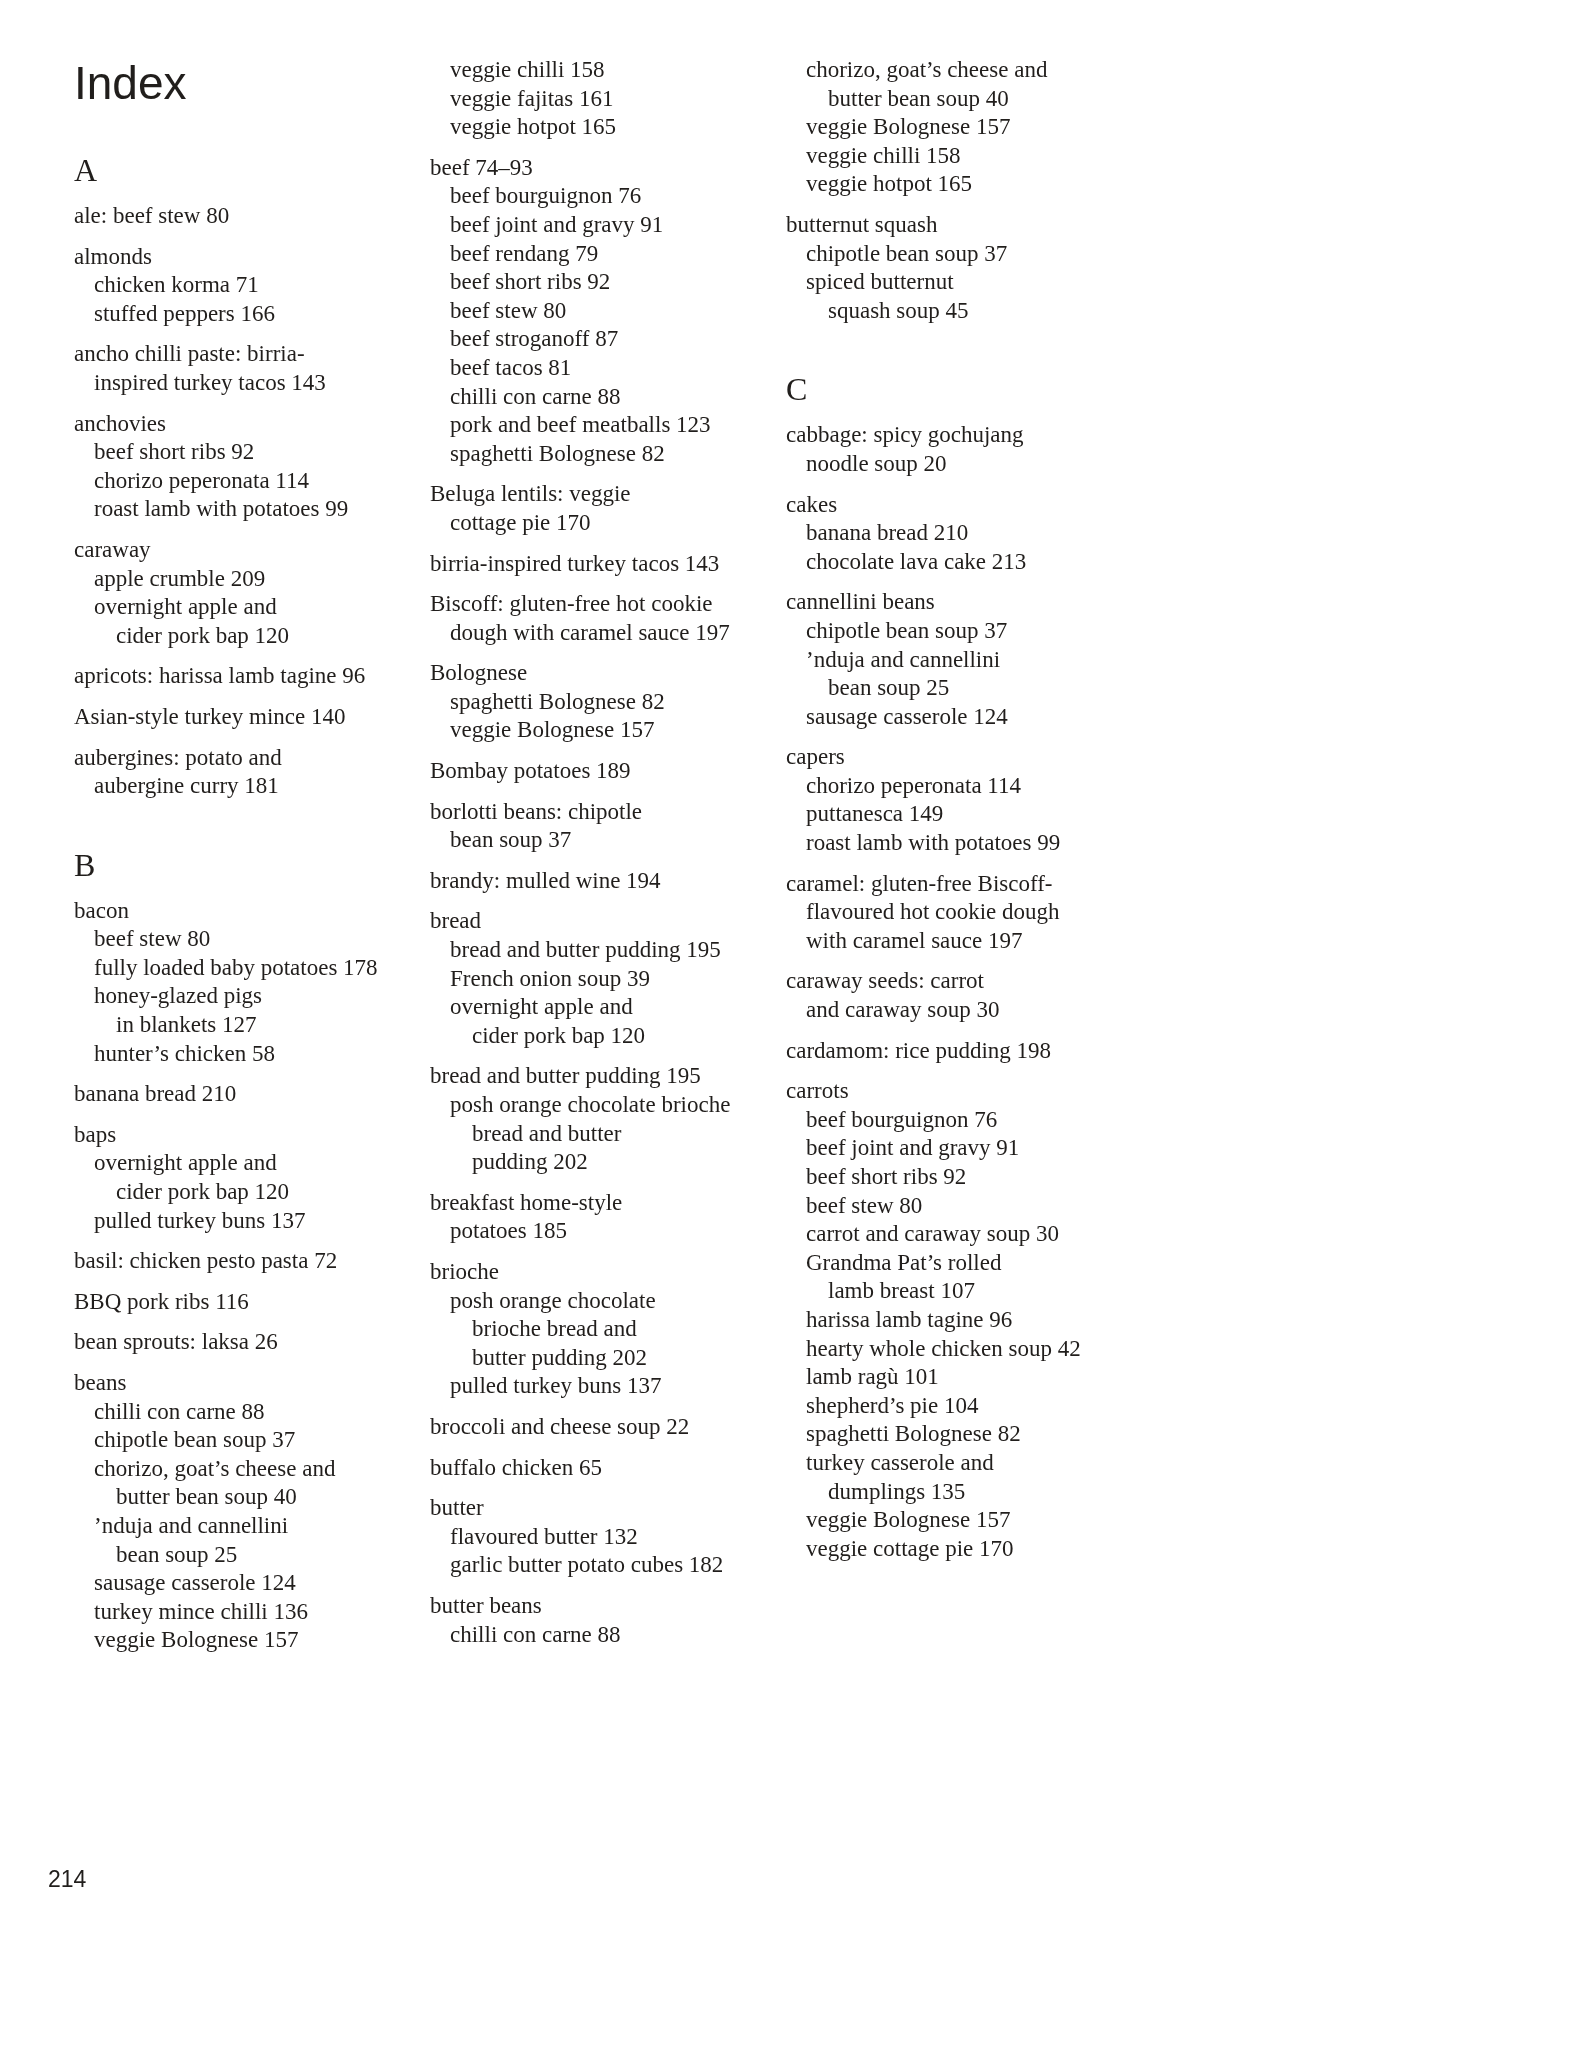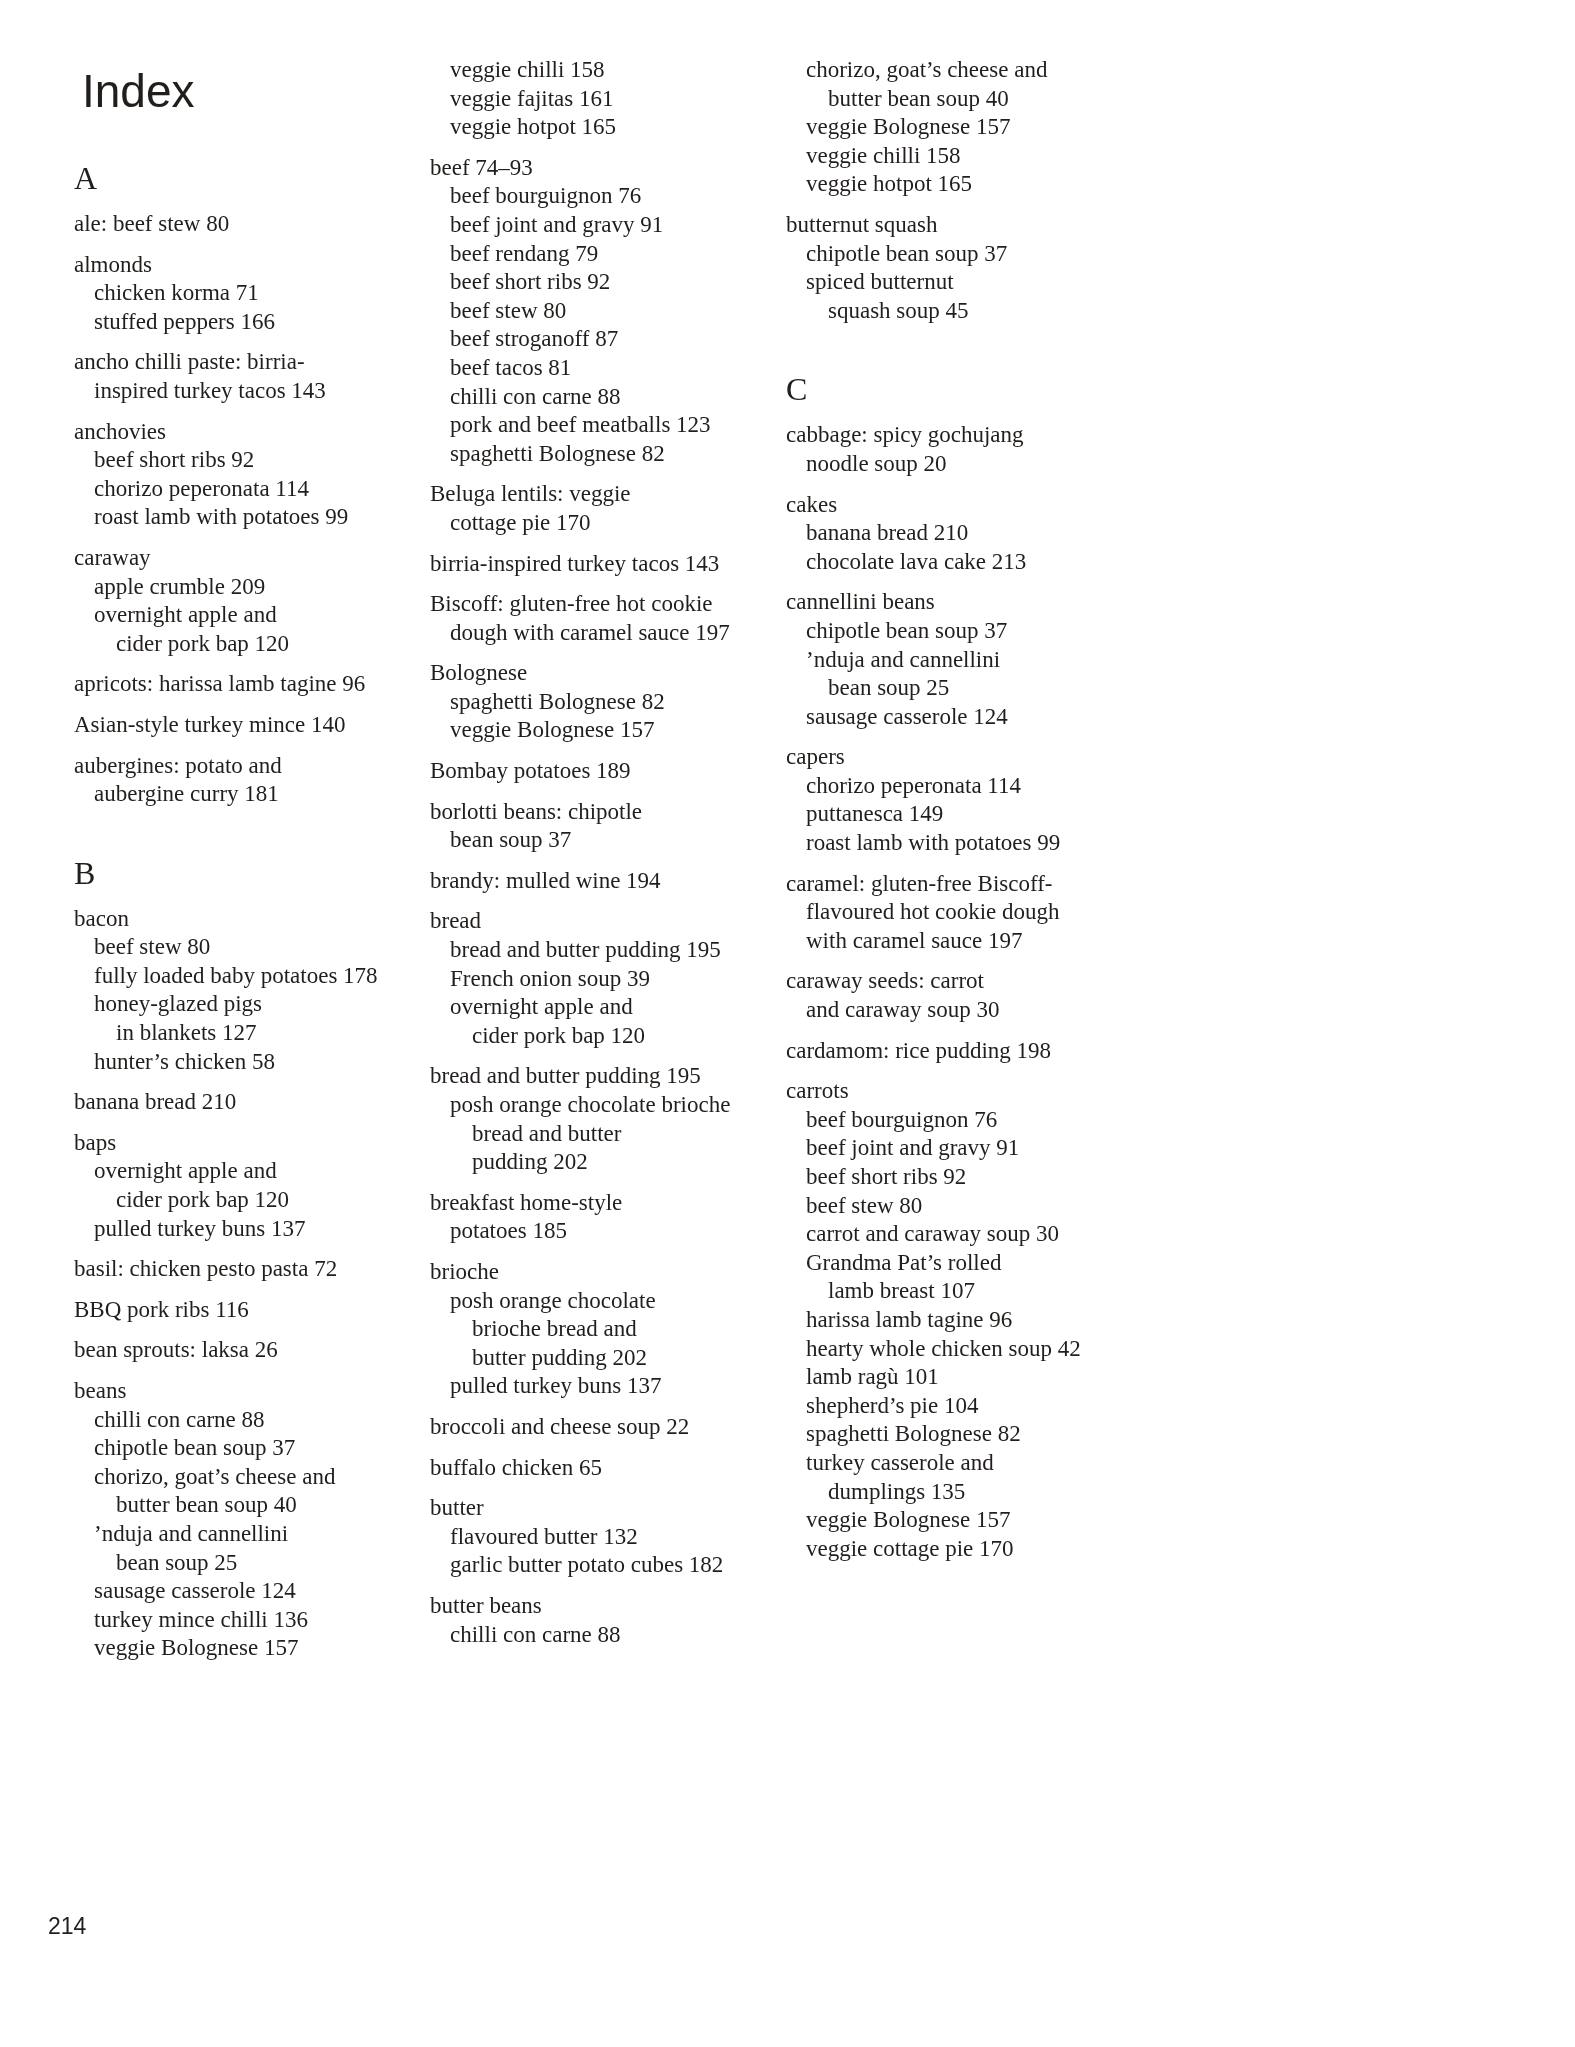--- a/index.html
+++ b/index.html
@@ -27,21 +27,21 @@
     align-items: flex-start;
   }
   .column {
     width: 356px;
     flex: 0 0 356px;
   }
   .title {
     font-size: 46px;
     line-height: 54px;
     font-weight: 400;
-    margin: 8px;
+    margin: 0;
     letter-spacing: 0;
     color: #211e1c;
   }
   .col-items {
     font-size: 23px;
     line-height: 28.6px;
     font-family: Liberation Serif, serif;
   }
   .index-line {
     white-space: nowrap;
@@ -55,21 +55,21 @@
     font-weight: 400;
     margin: 44px 0 12px 0;
   }
   
   .column:first-child .section-heading:first-child {
     margin-top: 40px;
   }
   .page-number {
     position: absolute;
     left: 48px;
-    top: 1912px;
+    top: 1865px;
     font-size: 23px;
     line-height: 28px;
     color: #211e1c;
   }
 </style>
 </head>
 <body>
 
 <div class="page">
   <div class="columns">

